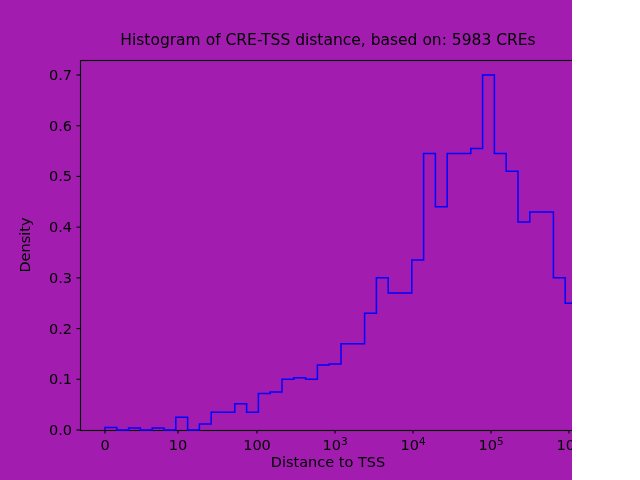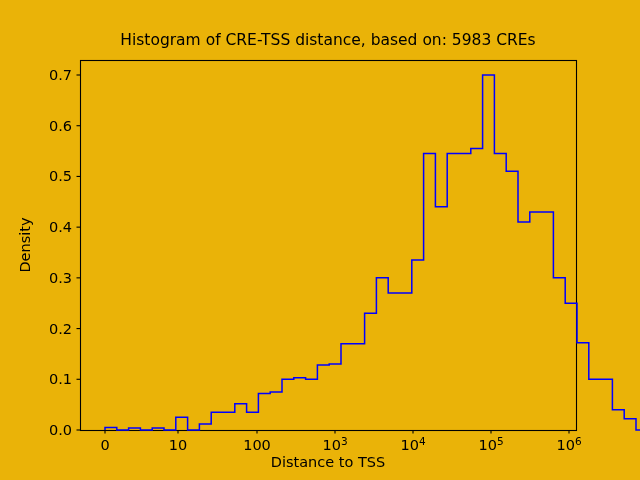--- a/index.html
+++ b/index.html
@@ -2,23 +2,23 @@
 <html><head>
 <meta charset="utf-8">
 <style>
   html, body {
     margin: 0;
     padding: 0;
     background: #ffffff;
   }
   #figure {
     position: relative;
-    width: 640px;
+    width: 572px;
     height: 480px;
-    background: #eab308;
+    background: #a21caf;
     font-family: "DejaVu Sans", sans-serif;
     overflow: hidden;
   }
   #plot-svg {
     position: absolute;
     left: 0;
     top: 0;
     width: 640px;
     height: 480px;
     display: block;

